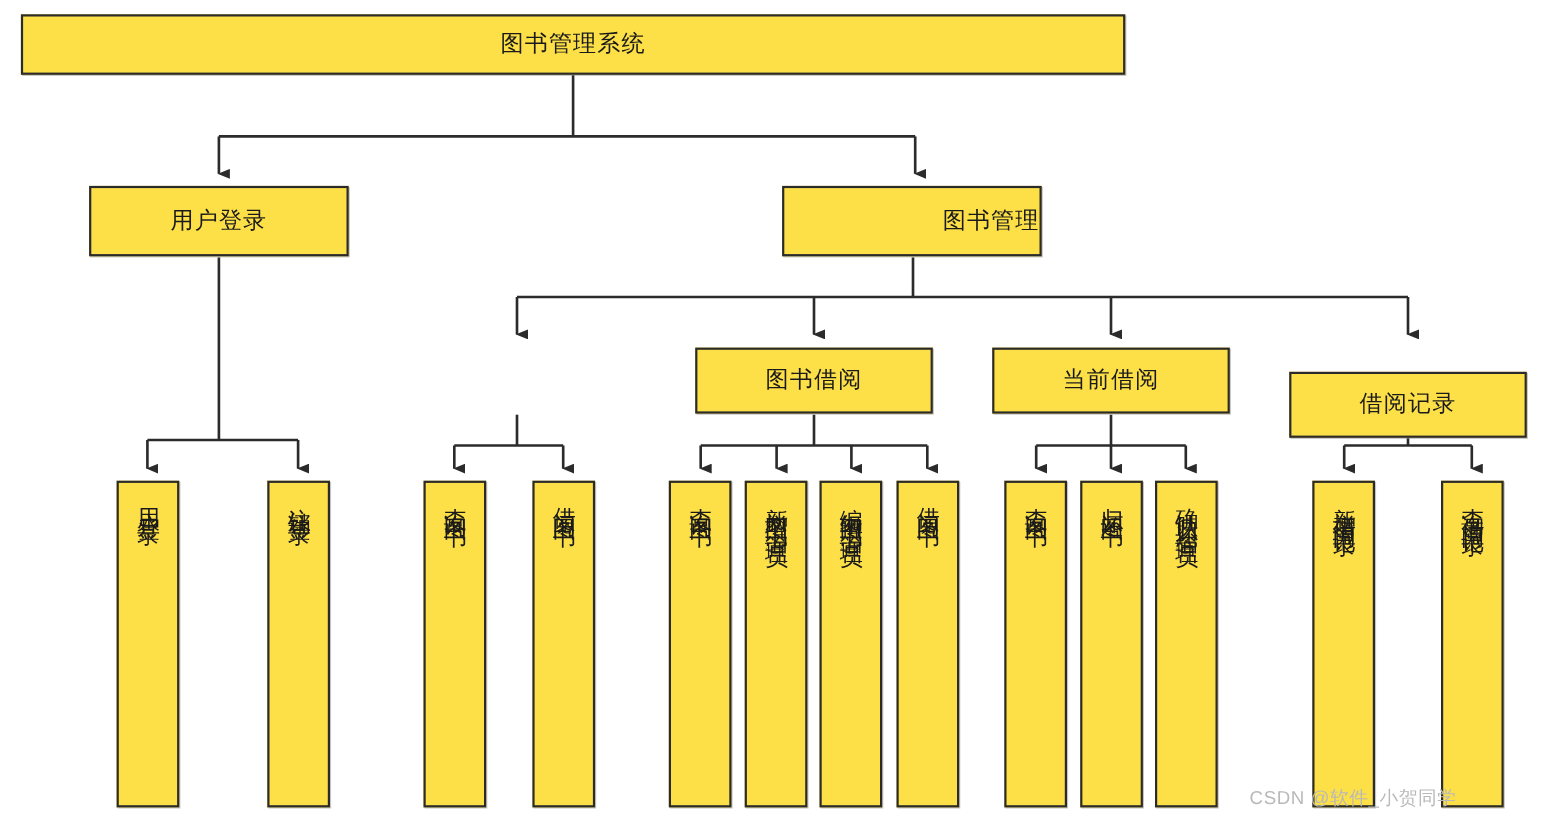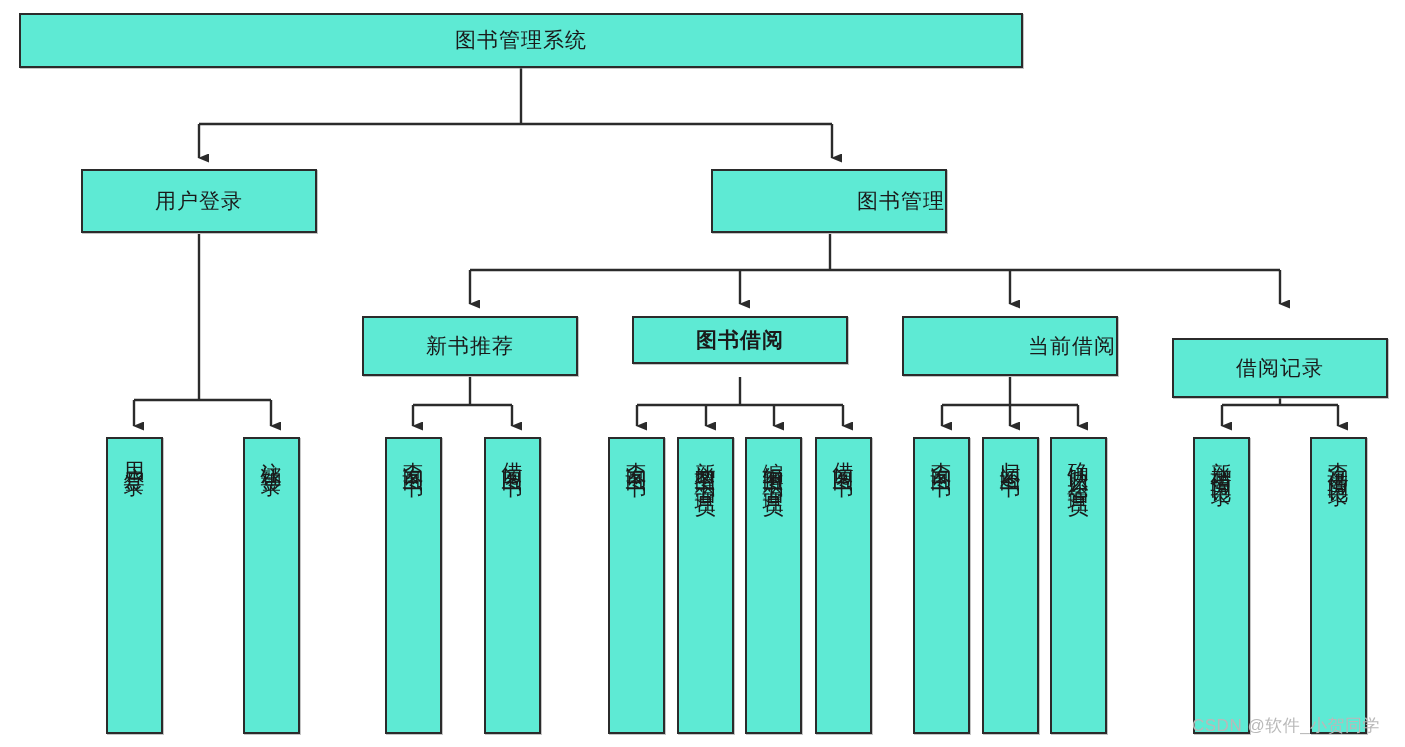--- a/index.html
+++ b/index.html
@@ -21,21 +21,21 @@
   #wires {
     position: absolute;
     left: 0;
     top: 0;
     width: 1405px;
     height: 747px;
   }
   .node {
     position: absolute;
     box-sizing: border-box;
-    background: #5eead4;
+    background: #fde047;
     border: 2px solid #2b2b2b;
     display: flex;
     align-items: center;
     justify-content: center;
     color: #1a1a1a;
     box-shadow: 1px 1px 0 rgba(150,150,150,0.55);
   }
   .node .lbl {
     display: block;
     text-align: center;
@@ -128,27 +128,24 @@
     <span class="lbl">图书管理系统</span>
   </div>
 
   <div class="node horiz" style="left:81px; top:169px; width:236px; height:64px;">
     <span class="lbl">用户登录</span>
   </div>
   <div class="node horiz" style="left:711px; top:169px; width:236px; height:64px;justify-content:flex-end;">
     <span class="lbl">图书管理</span>
   </div>
 
-  <div class="node horiz" style="left:362px; top:316px; width:216px; height:60px;">
-    <span class="lbl">新书推荐</span>
-  </div>
-  <div class="node horiz" style="left:632px; top:316px; width:216px; height:48px;font-weight:bold;">
+  <div class="node horiz" style="left:632px; top:316px; width:216px; height:60px;">
     <span class="lbl">图书借阅</span>
   </div>
-  <div class="node horiz" style="left:902px; top:316px; width:216px; height:60px;justify-content:flex-end;">
+  <div class="node horiz" style="left:902px; top:316px; width:216px; height:60px;">
     <span class="lbl">当前借阅</span>
   </div>
   <div class="node horiz" style="left:1172px; top:316px; width:216px; height:60px;margin-top:22px;">
     <span class="lbl">借阅记录</span>
   </div>
 
   <div class="node vert" style="left:106px; top:437px; width:57px; height:297px;">
     <span class="lbl">用户登录</span>
   </div>
   <div class="node vert" style="left:243px; top:437px; width:57px; height:297px;">
@@ -185,15 +182,15 @@
     <span class="lbl">确认归还（管理员）</span>
   </div>
 
   <div class="node vert" style="left:1193px; top:437px; width:57px; height:297px;">
     <span class="lbl">新增借阅记录</span>
   </div>
   <div class="node vert" style="left:1310px; top:437px; width:57px; height:297px;">
     <span class="lbl">查询借阅记录</span>
   </div>
 
-  <div class="watermark" style="left:1192px; top:714px;">CSDN @软件_小贺同学</div>
+  <div class="watermark" style="left:1136px; top:714px;">CSDN @软件_小贺同学</div>
 
 </div>
 
 </body></html>

